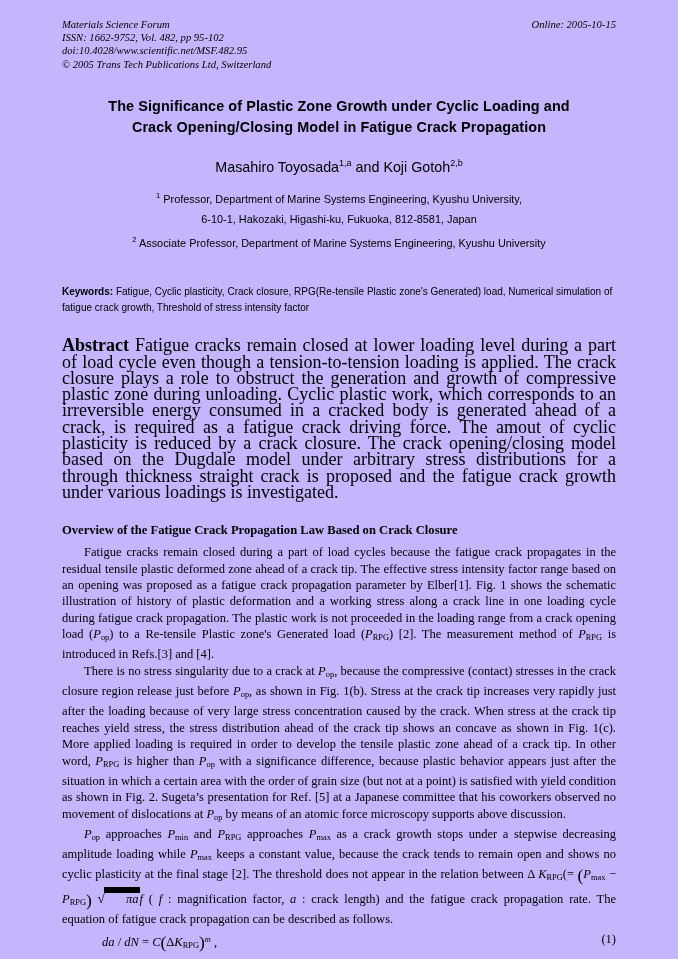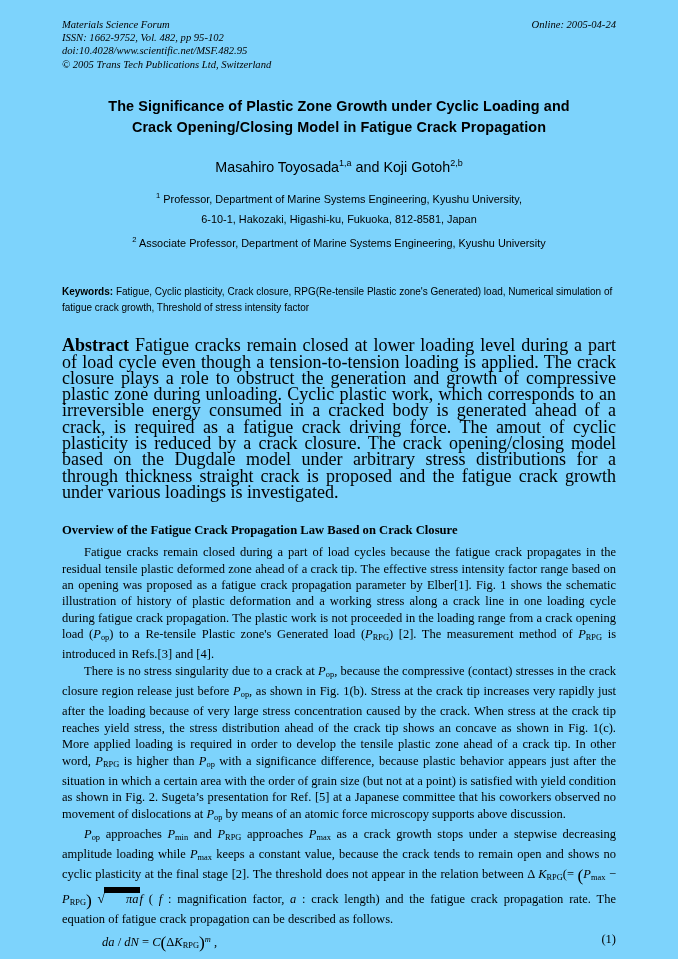--- a/index.html
+++ b/index.html
@@ -13,21 +13,21 @@
     position: relative;
     font-family: "Liberation Serif", serif;
     color: #000000;
     overflow: hidden;
   }
   .page {
     position: absolute;
     left: 0; top: 0;
     width: 678px;
     height: 959px;
-    background: #7dd3fc;
+    background: #c4b5fd;
     padding: 0;
     box-sizing: border-box;
   }
   .content {
     position: absolute;
     left: 62px;
     top: 18px;
     width: 554px;
   }
 
@@ -183,21 +183,21 @@
 <body>
 
 <div class="page">
   <div class="content">
 
     <div class="jhead">
       <div class="line">Materials Science Forum</div>
       <div class="line">ISSN: 1662-9752, Vol. 482, pp 95-102</div>
       <div class="line">doi:10.4028/www.scientific.net/MSF.482.95</div>
       <div class="line">© 2005 Trans Tech Publications Ltd, Switzerland</div>
-      <div class="jhead-online">Online: 2005-04-24</div>
+      <div class="jhead-online">Online: 2005-10-15</div>
     </div>
 
     <div class="title">
       <span class="tl">The Significance of Plastic Zone Growth under Cyclic Loading and</span>
       <span class="tl">Crack Opening/Closing Model in Fatigue Crack Propagation</span>
     </div>
 
     <div class="authors">
       <span>Masahiro Toyosada</span><sup>1,a</sup><span> and </span><span>Koji  Gotoh</span><sup>2,b</sup>
     </div>

